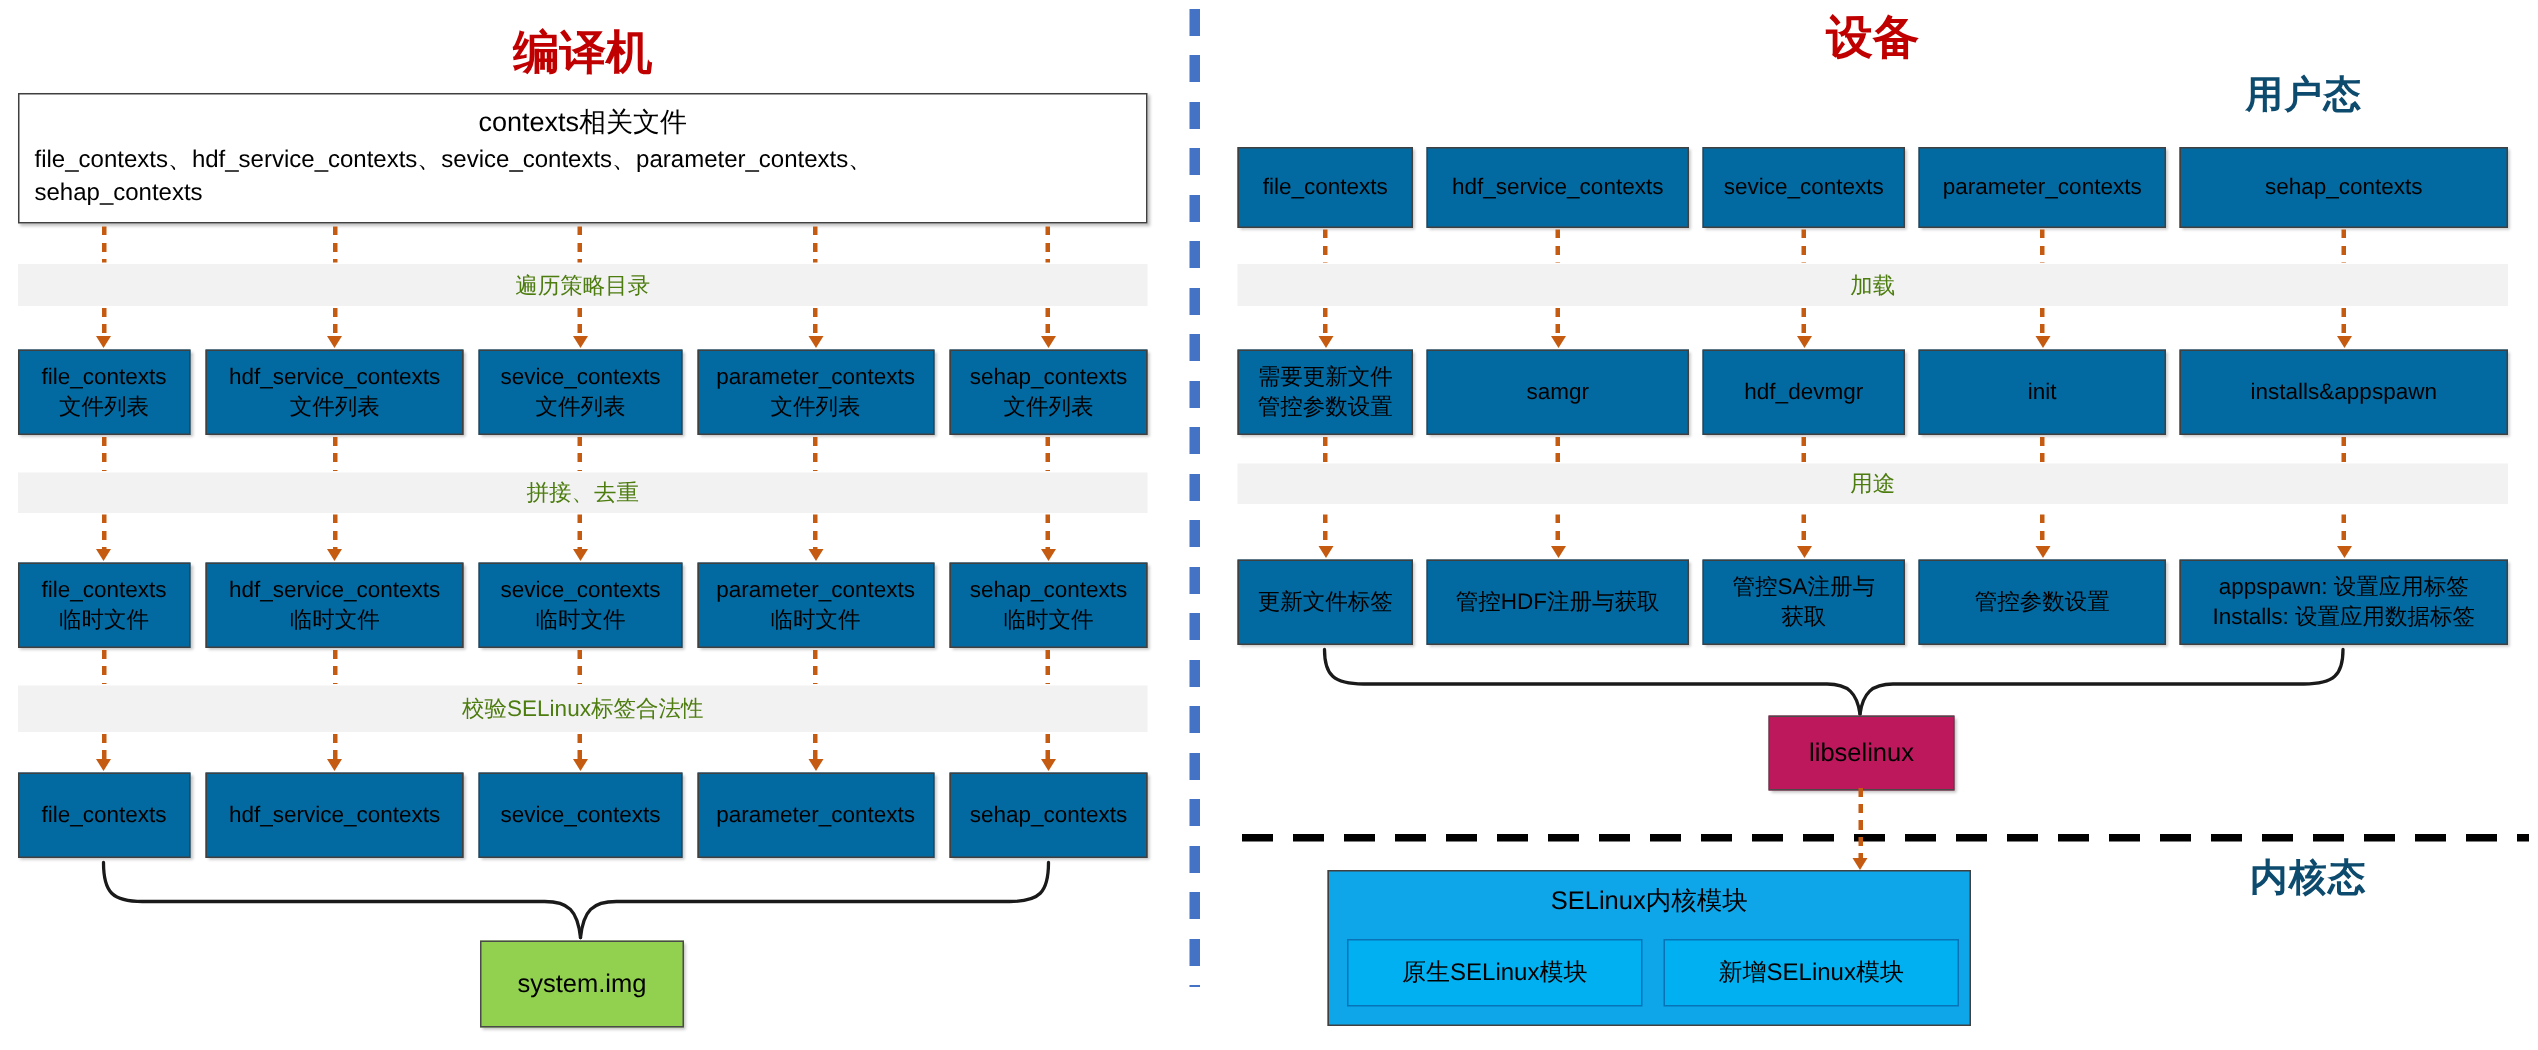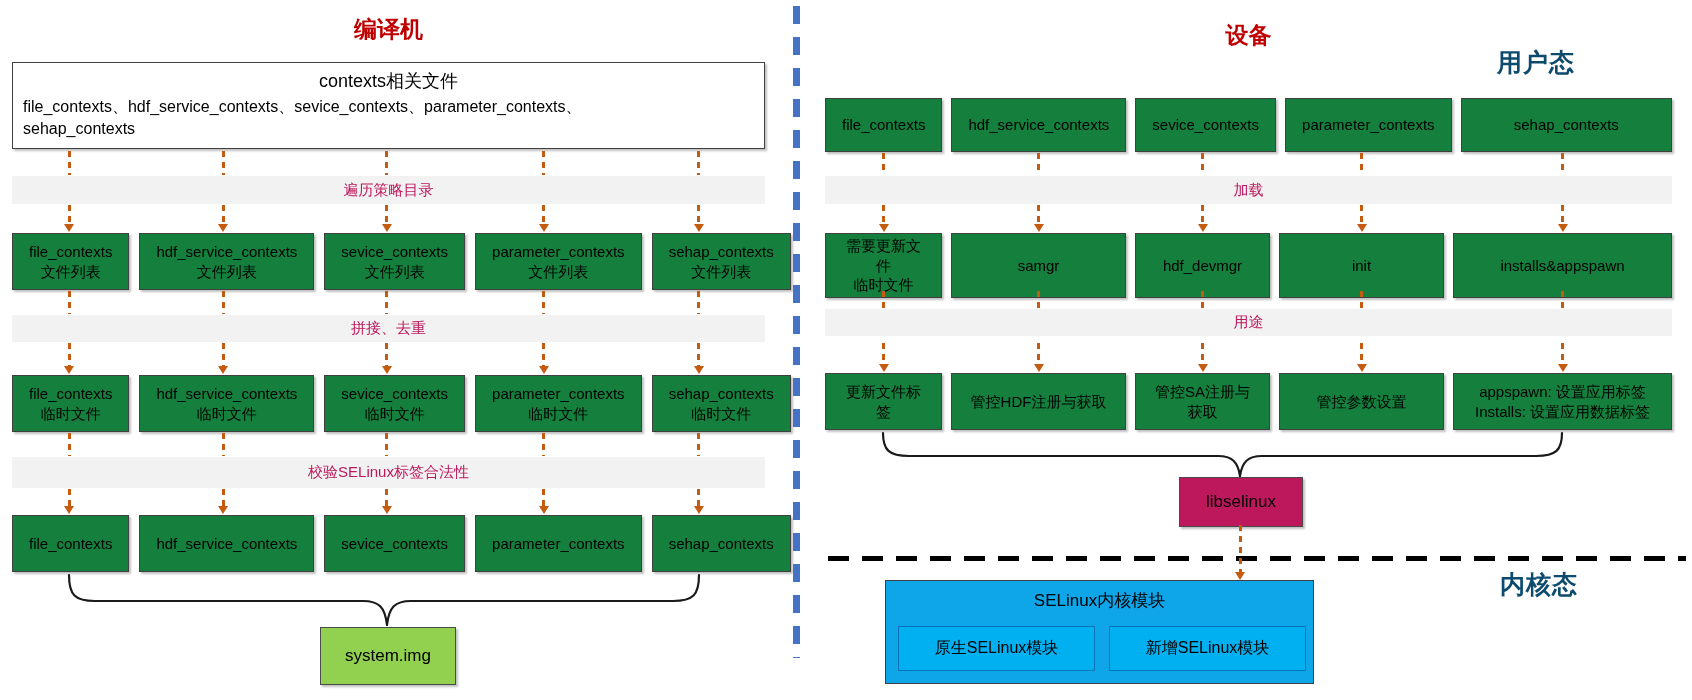--- a/index.html
+++ b/index.html
@@ -5,28 +5,28 @@
   html,body{margin:0;padding:0;background:#ffffff;}
   body{position:relative;width:1692px;height:700px;overflow:hidden;
        font-family:"Liberation Sans","DejaVu Sans",sans-serif;color:#000;}
   .panel{position:absolute;top:0;height:700px;}
   #left-panel{left:12px;width:753px;}
   #right-panel{left:825px;width:847px;}
   .abs{position:absolute;left:0;right:0;box-sizing:border-box;}
   .grid-l{display:grid;grid-template-columns:113fr 170fr 133fr 156fr 130fr;column-gap:10px;}
   .grid-r{display:grid;grid-template-columns:117fr 175fr 135fr 165fr 219fr;column-gap:9px;}
   .panel-title{position:absolute;left:0;right:0;text-align:center;
-       font-size:23px;font-weight:bold;color:#C00000;}
+       font-size:31px;font-weight:bold;color:#C00000;}
   .mode-label{position:absolute;font-size:25px;font-weight:bold;color:#0c4a6e;letter-spacing:1px;}
-  .fbox{border:1.5px solid #404040;background:#15803d;display:flex;flex-direction:column;
+  .fbox{border:1.5px solid #404040;background:#0369a1;display:flex;flex-direction:column;
        align-items:center;justify-content:center;text-align:center;font-size:15px;
        line-height:1.3;box-shadow:1.5px 1.5px 2px rgba(0,0,0,0.25);
-       padding:2px 16px;box-sizing:border-box;white-space:pre-line;}
+       padding:2px 2px;box-sizing:border-box;white-space:pre-line;}
   .band{background:#F2F2F2;display:flex;align-items:center;justify-content:center;
-       font-size:15px;color:#be185d;}
+       font-size:15px;color:#4d7c0f;}
   .conn-cell{display:flex;flex-direction:column;align-items:center;}
   .dashline{width:3px;flex:1;
        background:repeating-linear-gradient(to bottom,#C55A11 0 6px,transparent 6px 11px);}
   .arrowhead{width:0;height:0;border-left:5px solid transparent;
        border-right:5px solid transparent;border-top:8px solid #C55A11;}
   .src-box{border:1.5px solid #404040;background:#fff;box-shadow:1.5px 1.5px 2px rgba(0,0,0,0.25);
        padding:4px 10px;}
   .src-title{text-align:center;font-size:18px;margin:2px 0 3px 0;}
   .src-list{font-size:16px;text-align:left;white-space:pre-line;line-height:1.35;}
   .out-box{position:absolute;display:flex;align-items:center;justify-content:center;
@@ -218,21 +218,21 @@
     <path d="M 57 2 C 57 22, 63 28, 83 28 L 351 28 C 367 28, 373 34, 375 52" fill="none" stroke="#1a1a1a" stroke-width="2.2" stroke-linecap="round"></path>
     <path d="M 687 2 C 687 22, 681 28, 661 28 L 399 28 C 383 28, 377 34, 375 52" fill="none" stroke="#1a1a1a" stroke-width="2.2" stroke-linecap="round"></path>
   </svg>
 
   <div id="system-img-box" class="out-box" style="left:308px;top:627px;width:134px;height:56px">system.img</div>
 </div>
 
 <div id="divider-blue"></div>
 
 <div id="right-panel" class="panel">
-  <div class="panel-title" style="top:20px">设备</div>
+  <div class="panel-title" style="top:4px">设备</div>
 
   <div class="mode-label" style="left:672px;top:46px">用户态</div>
 
   <div class="abs grid-r" style="top:98px;height:54px">
     <div class="fbox">file_contexts</div>
     <div class="fbox">hdf_service_contexts</div>
     <div class="fbox">sevice_contexts</div>
     <div class="fbox">parameter_contexts</div>
     <div class="fbox">sehap_contexts</div>
   </div>
@@ -275,21 +275,21 @@
         <div class="arrowhead"></div>
       </div>
     <div class="conn-cell">
         <div class="dashline"></div>
         <div class="arrowhead"></div>
       </div>
   </div>
 
   <div class="abs grid-r" style="top:233px;height:57px">
     <div class="fbox">需要更新文件
-临时文件</div>
+管控参数设置</div>
     <div class="fbox">samgr</div>
     <div class="fbox">hdf_devmgr</div>
     <div class="fbox">init</div>
     <div class="fbox">installs&amp;appspawn</div>
   </div>
 
   <div class="abs grid-r" style="top:291px;height:23px">
     <div class="conn-cell">
         <div class="dashline"></div>
       </div>

